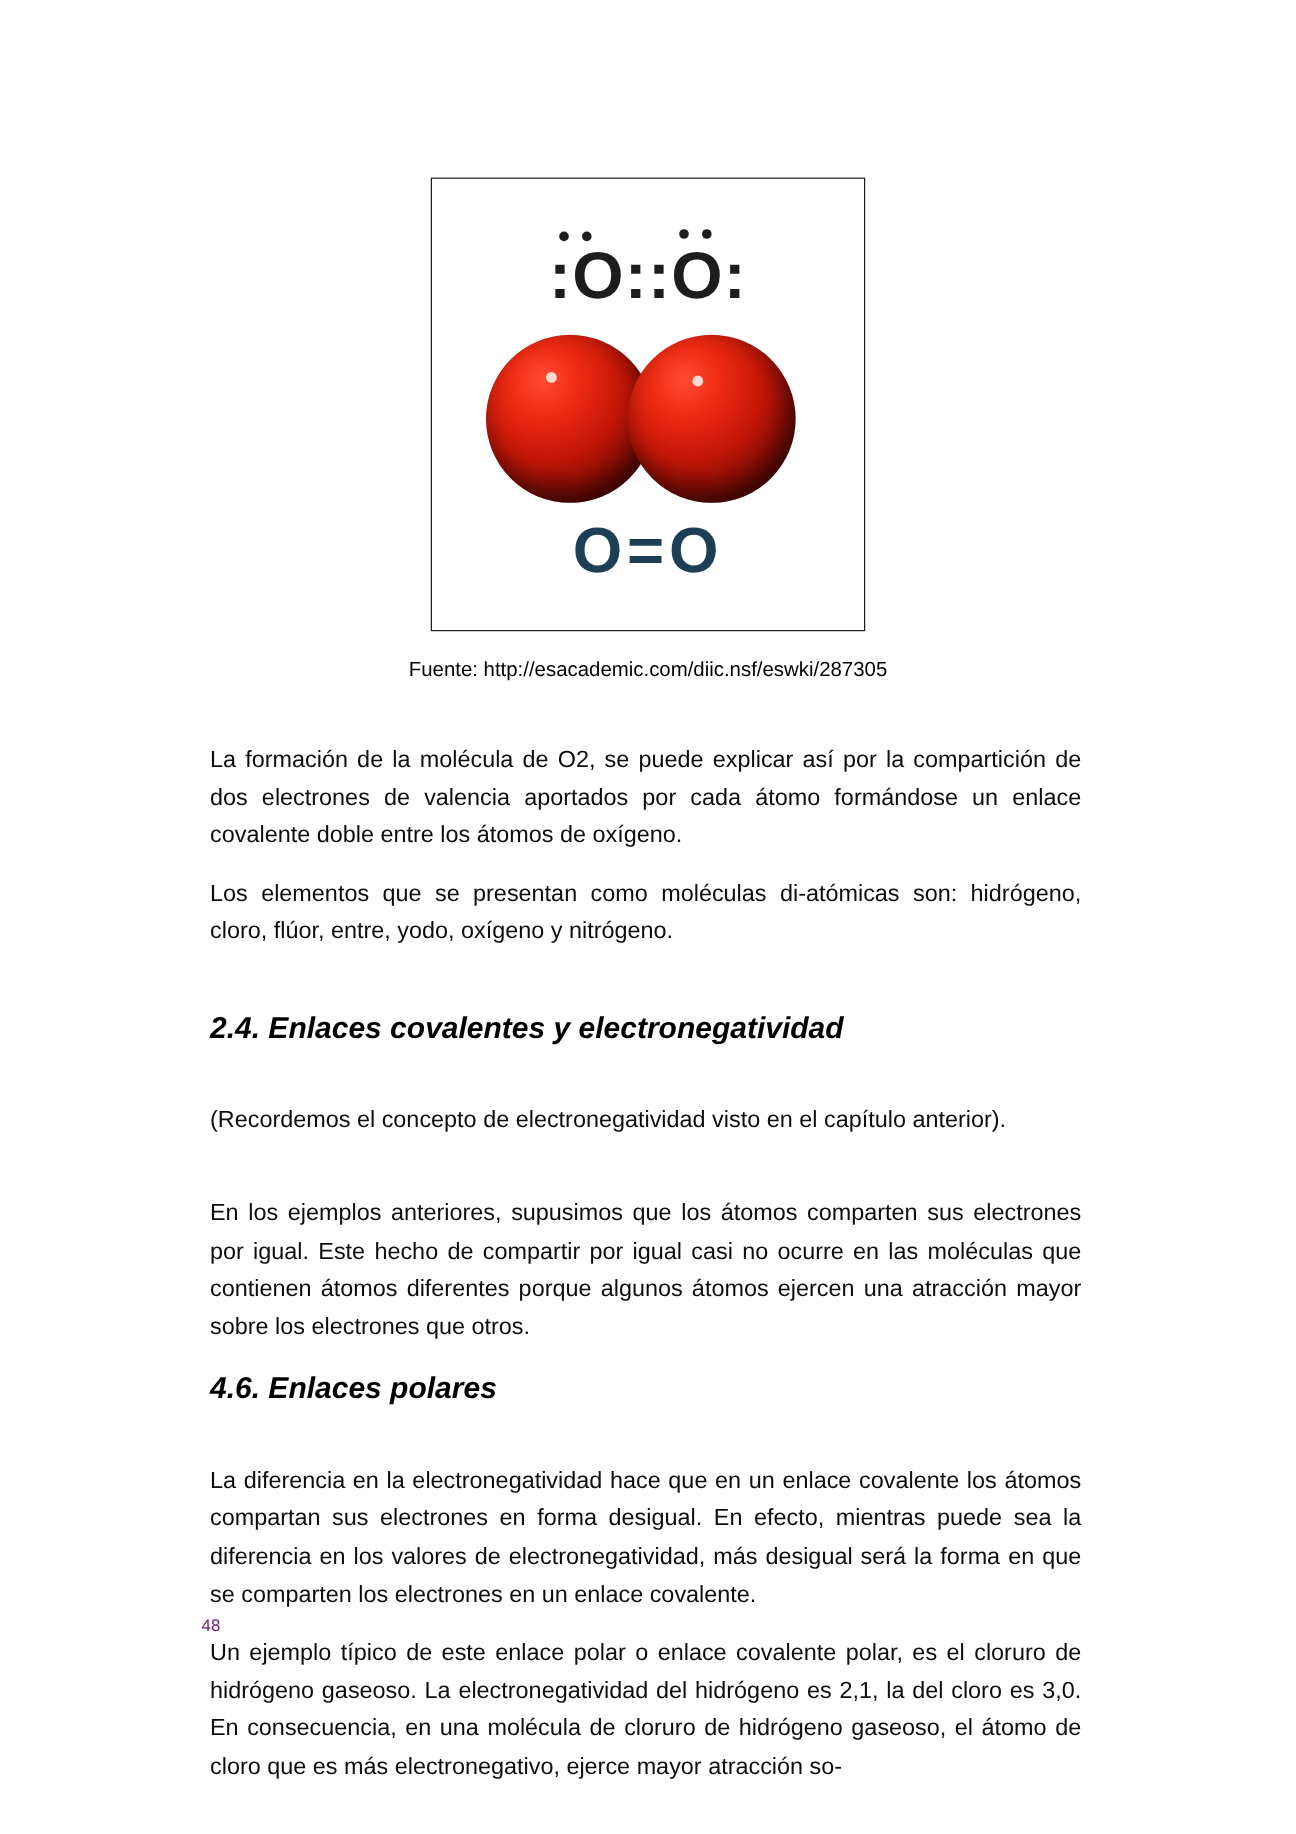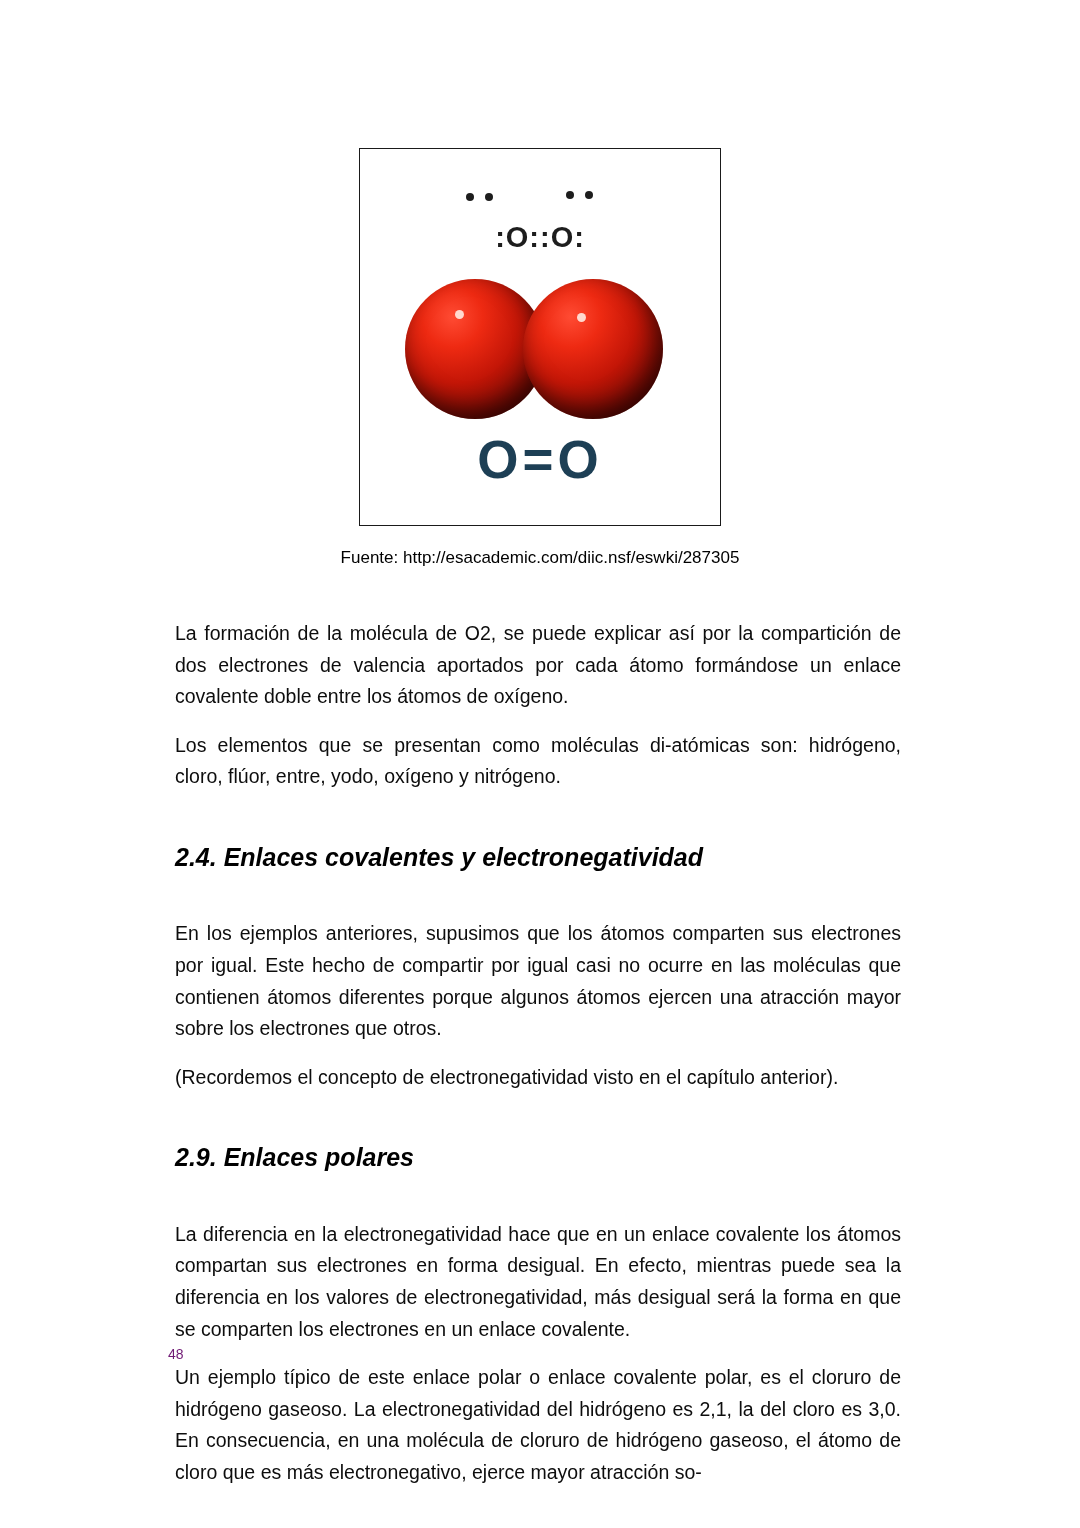--- a/index.html
+++ b/index.html
@@ -50,25 +50,25 @@
   
   .lewis {
     margin-top: 42px;
     position: relative;
     width: 300px;
     height: 80px;
   }
   .lewis-text {
     position: absolute;
     left: 50%;
-    top: 30px;
+    top: 6px;
     transform: translateX(-50%);
     font-family: "Liberation Sans", sans-serif;
     font-weight: 700;
-    font-size: 29px;
+    font-size: 55px;
     letter-spacing: 1px;
     color: #1d1d1d;
     white-space: nowrap;
   }
   .dotpair {
     position: absolute;
     display: flex;
     gap: 11px;
   }
   .dot {
@@ -196,25 +196,25 @@
   </div>
 
   <div class="content">
 
     <p class="body">La formación de la molécula de O2, se puede explicar así por la compartición de dos electrones de valencia aportados por cada átomo formándose un enlace covalente doble entre los átomos de oxígeno.</p>
 
     <p class="body gap-after">Los elementos que se presentan como moléculas di-atómicas son: hidrógeno, cloro, flúor, entre, yodo, oxígeno y nitrógeno.</p>
 
     <h2 class="heading section-spacer-top">2.4. Enlaces covalentes y electronegatividad</h2>
 
+    <p class="body gap-after">(Recordemos el concepto de electronegatividad visto en el capítulo anterior).</p>
+
     <p class="body">En los ejemplos anteriores, supusimos que los átomos comparten sus electrones por igual. Este hecho de compartir por igual casi no ocurre en las moléculas que contienen átomos diferentes porque algunos átomos ejercen una atracción mayor sobre los electrones que otros.</p>
 
-    <p class="body gap-after">(Recordemos el concepto de electronegatividad visto en el capítulo anterior).</p>
-
-    <h2 class="heading section-spacer-top">2.9. Enlaces polares</h2>
+    <h2 class="heading section-spacer-top">4.6. Enlaces polares</h2>
 
     <p class="body">La diferencia en la electronegatividad hace que en un enlace covalente los átomos compartan sus electrones en forma desigual. En efecto, mientras puede sea la diferencia en los valores de electronegatividad, más desigual será la forma en que se comparten los electrones en un enlace covalente.</p>
 
     <p class="body">Un ejemplo típico de este enlace polar o enlace covalente polar, es el cloruro de hidrógeno gaseoso. La electronegatividad del hidrógeno es 2,1, la del cloro es 3,0. En consecuencia, en una molécula de cloruro de hidrógeno gaseoso, el átomo de cloro que es más electronegativo, ejerce mayor atracción so-</p>
 
   </div>
 
   <div class="page-number">48</div>
 
 </div>

